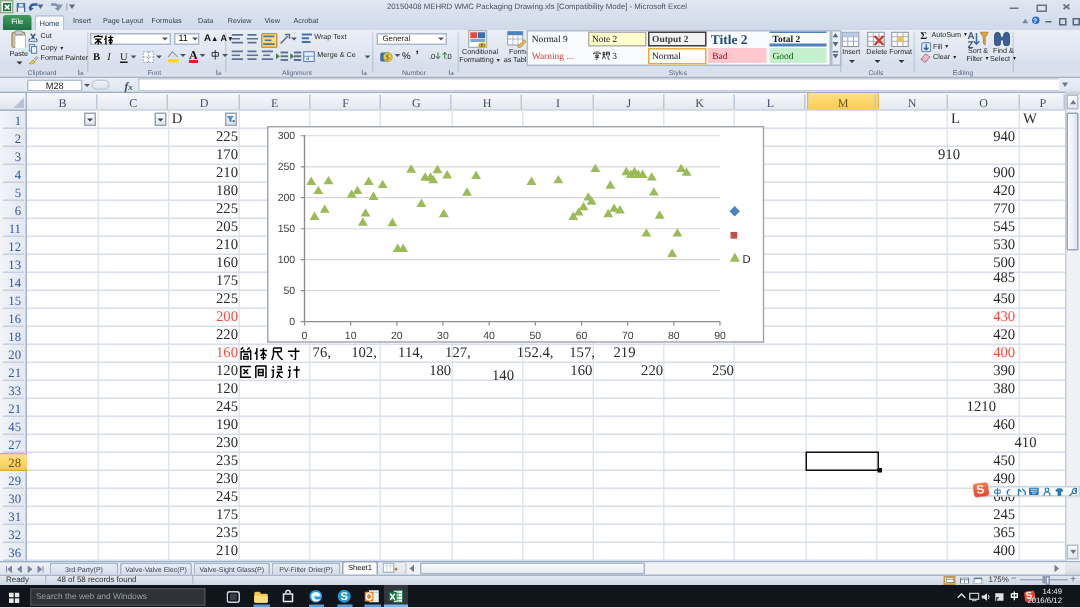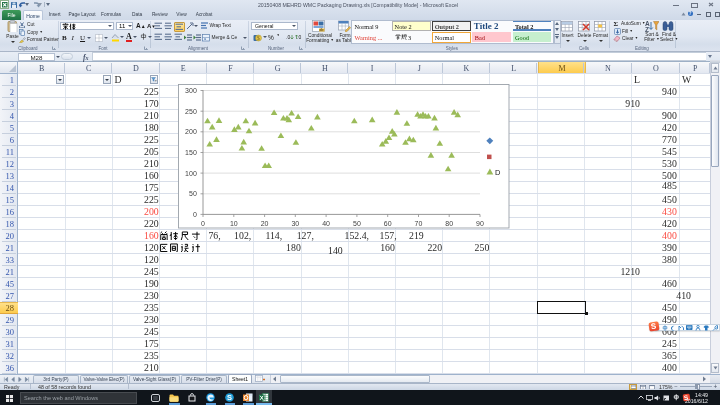--- a/index.html
+++ b/index.html
@@ -517,21 +517,21 @@
 <div class="num" style="left:636.8px;top:145.5px;width:40px">545</div>
 <div class="num" style="left:636.8px;top:157.5px;width:40px">530</div>
 <div class="num" style="left:636.8px;top:169.5px;width:40px">500</div>
 <div class="num" style="left:636.8px;top:180px;width:40px">485</div>
 <div class="num" style="left:636.8px;top:193.5px;width:40px">450</div>
 <div class="num red" style="left:636.8px;top:205.5px;width:40px">430</div>
 <div class="num" style="left:636.8px;top:217.5px;width:40px">420</div>
 <div class="num red" style="left:636.8px;top:229.5px;width:40px">400</div>
 <div class="num" style="left:636.8px;top:241.5px;width:40px">390</div>
 <div class="num" style="left:636.8px;top:253.5px;width:40px">380</div>
-<div class="num" style="left:600px;top:265.5px;width:40px">1210</div>
+<div class="num" style="left:624px;top:265.5px;width:40px">1210</div>
 <div class="num" style="left:636.8px;top:277.5px;width:40px">460</div>
 <div class="num" style="left:651px;top:289.5px;width:40px">410</div>
 <div class="num" style="left:636.8px;top:301.5px;width:40px">450</div>
 <div class="num" style="left:636.8px;top:313.5px;width:40px">490</div>
 <div class="num" style="left:636.8px;top:325.5px;width:40px">600</div>
 <div class="num" style="left:636.8px;top:337.5px;width:40px">245</div>
 <div class="num" style="left:636.8px;top:349.5px;width:40px">365</div>
 <div class="num" style="left:636.8px;top:361.5px;width:40px">400</div>
 <div class="num" style="left:634px;top:73.5px;width:20px;text-align:left">L</div>
 <div class="num" style="left:682px;top:73.5px;width:20px;text-align:left">W</div>

